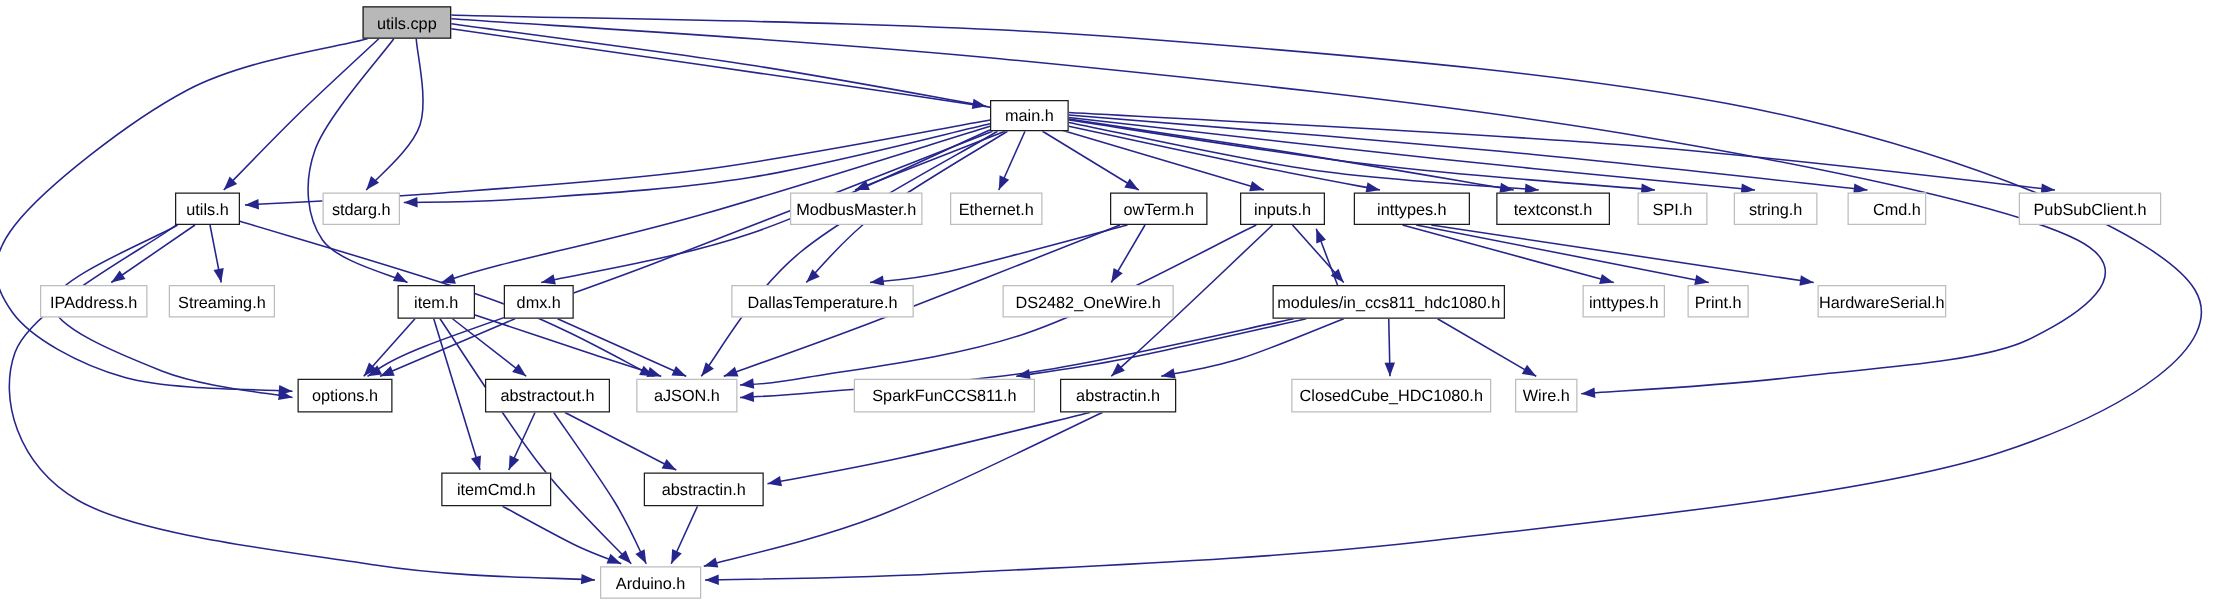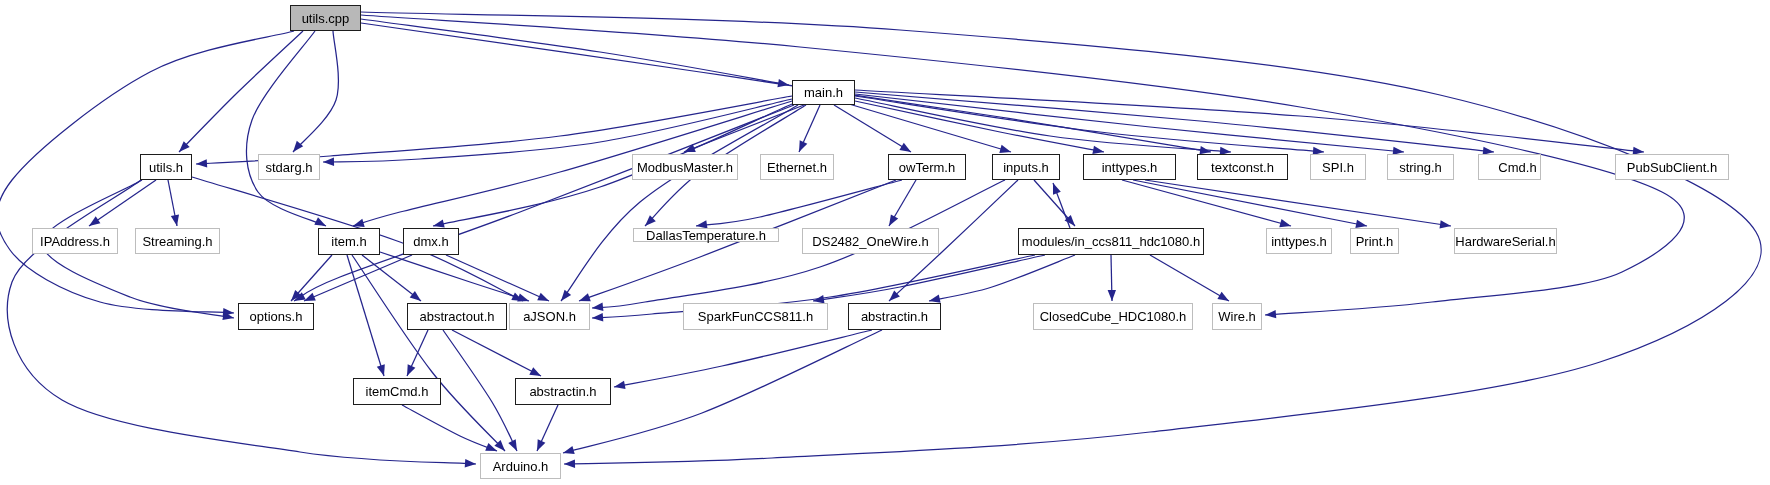--- a/index.html
+++ b/index.html
@@ -304,42 +304,42 @@
       </div>
       <div class="gnode external" style="left: 135px; top: 228px; width: 85px; height: 26px;">
         <span>Streaming.h</span>
       </div>
       <div class="gnode internal" style="left: 318px; top: 228px; width: 62px; height: 27px;">
         <span>item.h</span>
       </div>
       <div class="gnode internal" style="left: 403px; top: 228px; width: 56px; height: 27px;">
         <span>dmx.h</span>
       </div>
-      <div class="gnode external" style="left: 585px; top: 228px; width: 146px; height: 14px; margin-left: 48px;">
+      <div class="gnode external" style="left: 585px; top: 228px; width: 146px; height: 26px;">
         <span>DallasTemperature.h</span>
       </div>
       <div class="gnode external" style="left: 802px; top: 228px; width: 137px; height: 26px;">
         <span>DS2482_OneWire.h</span>
       </div>
       <div class="gnode internal" style="left: 1018px; top: 228px; width: 186px; height: 27px;">
         <span>modules/in_ccs811_hdc1080.h</span>
       </div>
       <div class="gnode external" style="left: 1266px; top: 228px; width: 66px; height: 26px;">
         <span>inttypes.h</span>
       </div>
       <div class="gnode external" style="left: 1350px; top: 228px; width: 49px; height: 26px;">
         <span>Print.h</span>
       </div>
       <div class="gnode external" style="left: 1417px; top: 228px; width: 103px; height: 26px; margin-left: 37px;">
         <span>HardwareSerial.h</span>
       </div>
       <div class="gnode internal" style="left: 238px; top: 303px; width: 76px; height: 27px;">
         <span>options.h</span>
       </div>
-      <div class="gnode internal" style="left: 407px; top: 303px; width: 100px; height: 27px;">
+      <div class="gnode internal" style="left: 388px; top: 303px; width: 100px; height: 27px;">
         <span>abstractout.h</span>
       </div>
       <div class="gnode external" style="left: 509px; top: 303px; width: 81px; height: 27px;">
         <span>aJSON.h</span>
       </div>
       <div class="gnode external" style="left: 683px; top: 303px; width: 145px; height: 27px;">
         <span>SparkFunCCS811.h</span>
       </div>
       <div class="gnode internal" style="left: 848px; top: 303px; width: 93px; height: 27px;">
         <span>abstractin.h</span>

